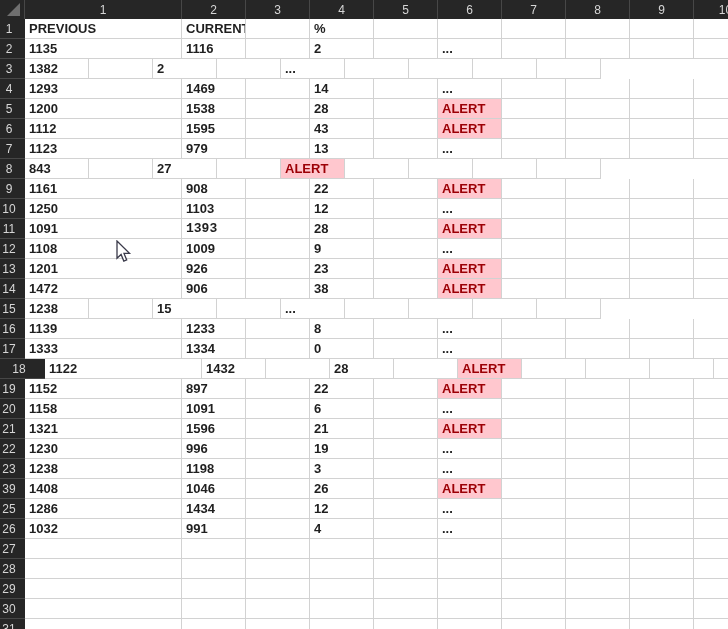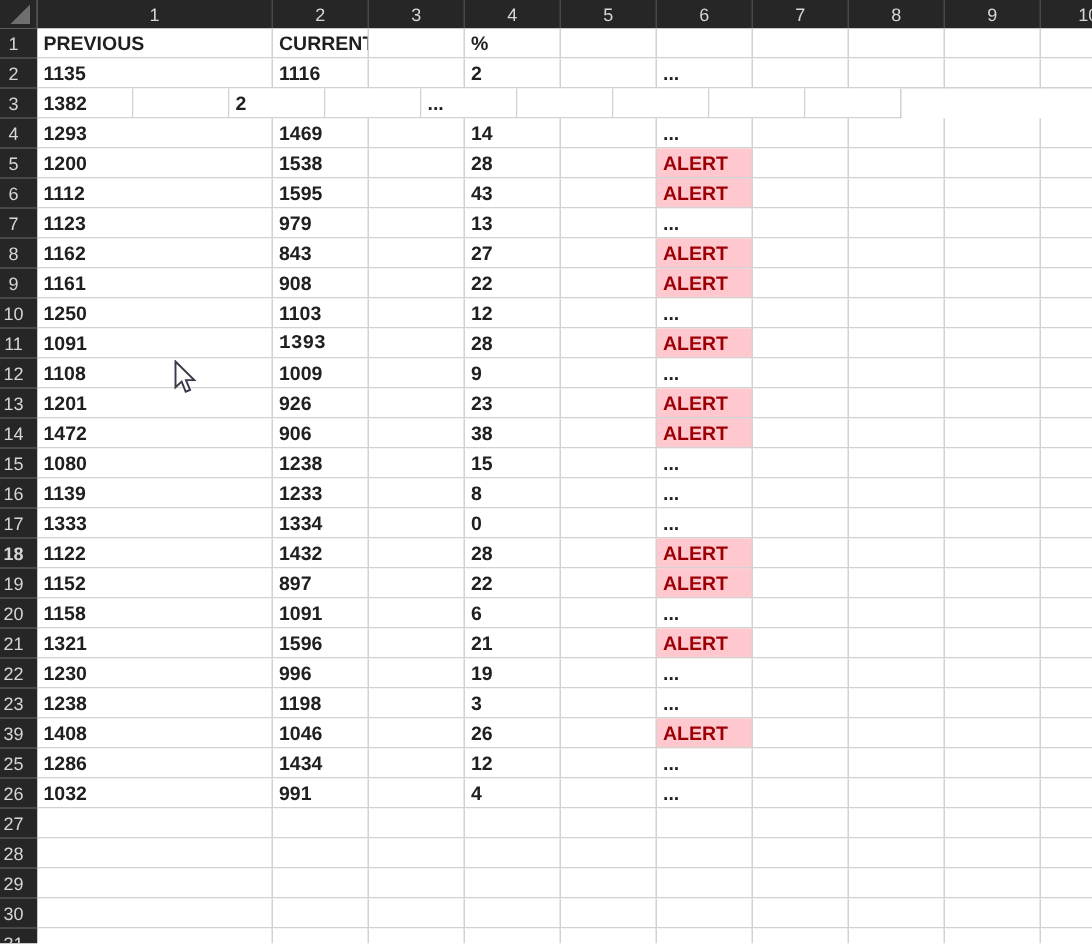--- a/index.html
+++ b/index.html
@@ -184,21 +184,20 @@
         <div class="cell" style="width: 64px;">13</div>
         <div class="cell" style="width: 64px;"></div>
         <div class="cell" style="width: 64px;">...</div>
         <div class="cell" style="width: 64px;"></div>
         <div class="cell" style="width: 64px;"></div>
         <div class="cell" style="width: 64px;"></div>
         <div class="cell" style="width: 64px;"></div>
       </div>
       <div class="row">
         <div class="row-header" style="width: 25px;">8</div>
-        <div class="cell" style="width: 157px;">1162</div>
         <div class="cell" style="width: 64px;">843</div>
         <div class="cell" style="width: 64px;"></div>
         <div class="cell" style="width: 64px;">27</div>
         <div class="cell" style="width: 64px;"></div>
         <div class="cell alert" style="width: 64px;">ALERT</div>
         <div class="cell" style="width: 64px;"></div>
         <div class="cell" style="width: 64px;"></div>
         <div class="cell" style="width: 64px;"></div>
         <div class="cell" style="width: 64px;"></div>
       </div>
@@ -275,21 +274,20 @@
         <div class="cell" style="width: 64px;">38</div>
         <div class="cell" style="width: 64px;"></div>
         <div class="cell alert" style="width: 64px;">ALERT</div>
         <div class="cell" style="width: 64px;"></div>
         <div class="cell" style="width: 64px;"></div>
         <div class="cell" style="width: 64px;"></div>
         <div class="cell" style="width: 64px;"></div>
       </div>
       <div class="row">
         <div class="row-header" style="width: 25px;">15</div>
-        <div class="cell" style="width: 157px;">1080</div>
         <div class="cell" style="width: 64px;">1238</div>
         <div class="cell" style="width: 64px;"></div>
         <div class="cell" style="width: 64px;">15</div>
         <div class="cell" style="width: 64px;"></div>
         <div class="cell" style="width: 64px;">...</div>
         <div class="cell" style="width: 64px;"></div>
         <div class="cell" style="width: 64px;"></div>
         <div class="cell" style="width: 64px;"></div>
         <div class="cell" style="width: 64px;"></div>
       </div>
@@ -313,21 +311,21 @@
         <div class="cell" style="width: 64px;"></div>
         <div class="cell" style="width: 64px;">0</div>
         <div class="cell" style="width: 64px;"></div>
         <div class="cell" style="width: 64px;">...</div>
         <div class="cell" style="width: 64px;"></div>
         <div class="cell" style="width: 64px;"></div>
         <div class="cell" style="width: 64px;"></div>
         <div class="cell" style="width: 64px;"></div>
       </div>
       <div class="row">
-        <div class="row-header" style="width: 25px; font-weight: bold;">18</div>
+        <div class="row-header" style="width: 45px;">18</div>
         <div class="cell" style="width: 157px;">1122</div>
         <div class="cell" style="width: 64px;">1432</div>
         <div class="cell" style="width: 64px;"></div>
         <div class="cell" style="width: 64px;">28</div>
         <div class="cell" style="width: 64px;"></div>
         <div class="cell alert" style="width: 64px;">ALERT</div>
         <div class="cell" style="width: 64px;"></div>
         <div class="cell" style="width: 64px;"></div>
         <div class="cell" style="width: 64px;"></div>
         <div class="cell" style="width: 64px;"></div>

